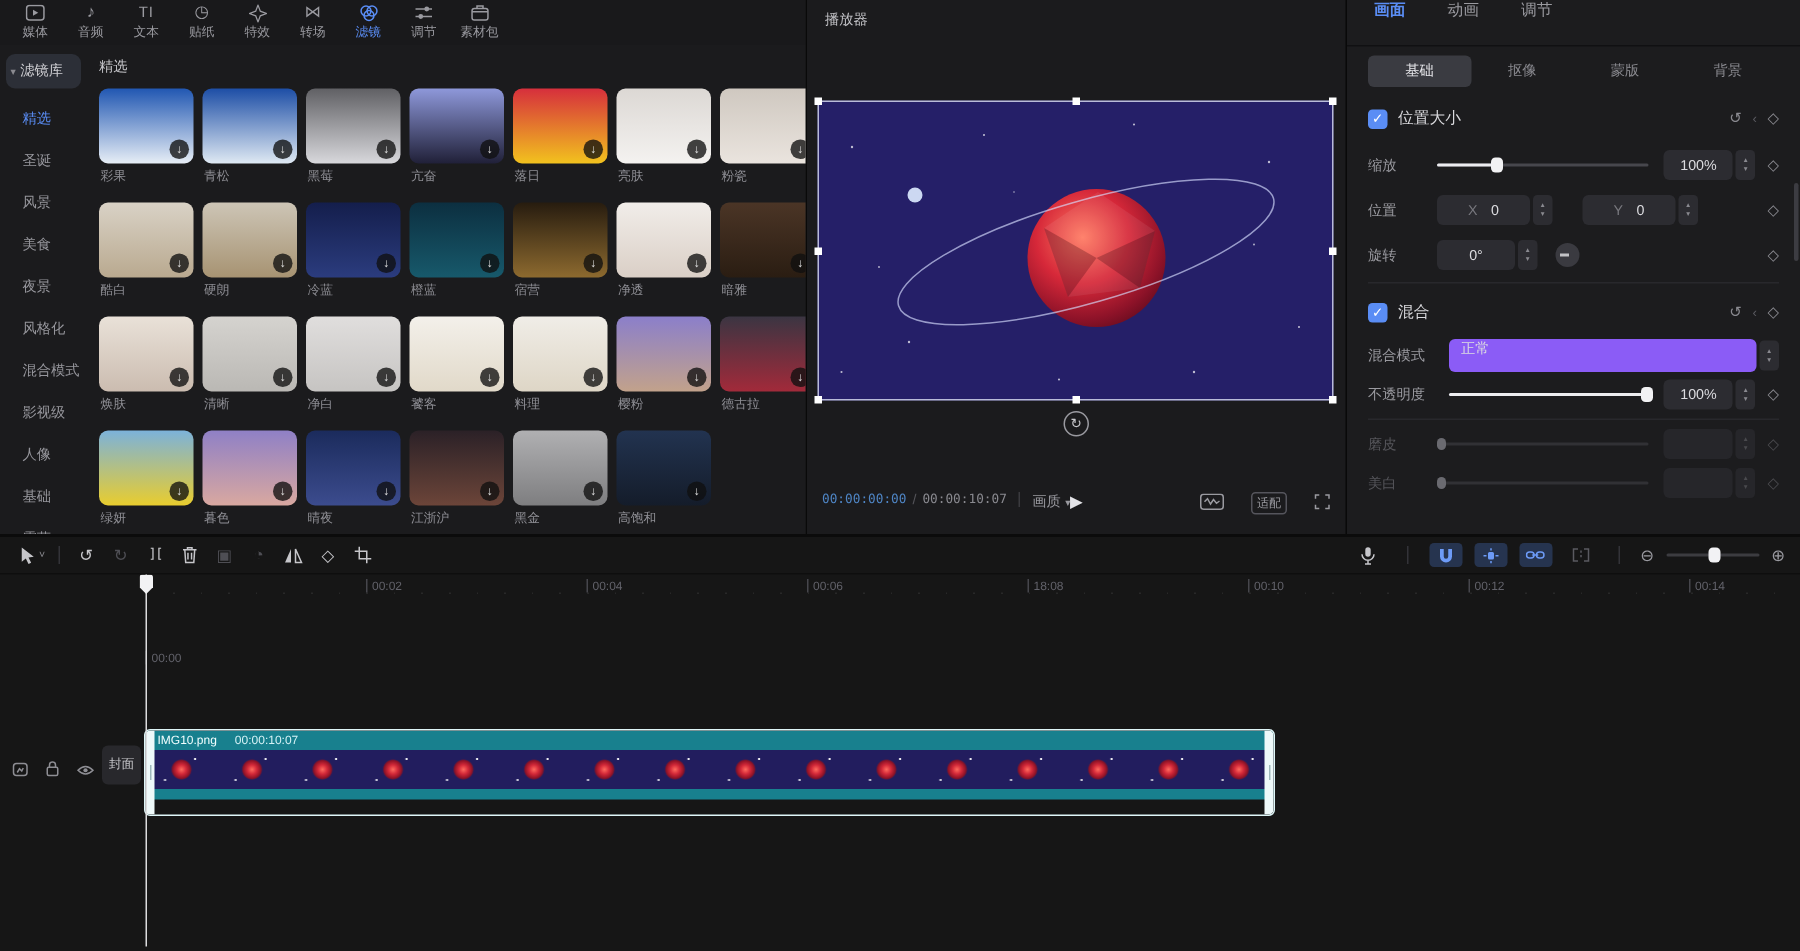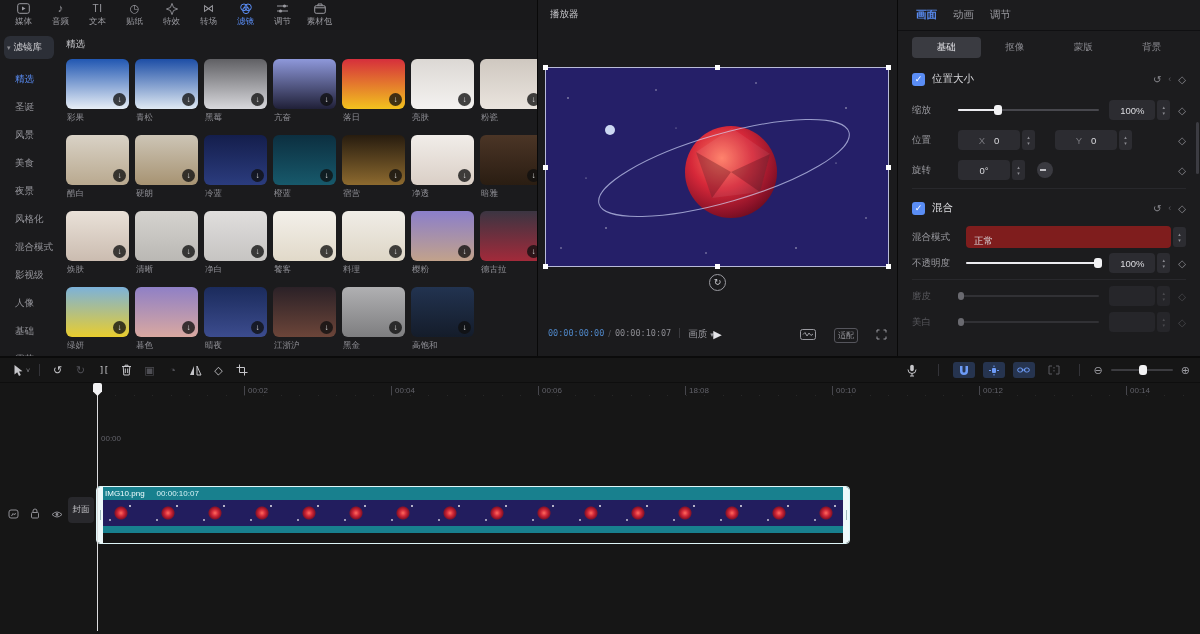--- a/index.html
+++ b/index.html
@@ -39,21 +39,21 @@
   .tc-sep{color:#55555a;margin:0 4px}
   .tc-total{color:#8a8a90;font-family:"DejaVu Sans Mono",monospace;font-size:8.5px}
   .vdiv{width:1px;height:10px;background:#3a3a3e;margin:0 8px}
   .quality{color:#9a9aa0;display:flex;align-items:center;gap:3px}
   .quality .caret{font-size:7px}
   .play{position:absolute;left:50%;transform:translateX(-50%);color:#e4e4e8;font-size:11px}
   .bar-right{margin-left:auto;display:flex;align-items:center;gap:18px;color:#9a9aa0}
   .fit-btn{border:1px solid #55555c;border-radius:3px;padding:1px 3px;font-size:8px;color:#9a9aa0}
   
   .panel-right{flex:1;background:#1c1c1e;display:flex;flex-direction:column;overflow:hidden;position:relative}
-  .tabs{height:30px;display:flex;align-items:center;gap:16px;padding-left:18px;font-size:10.5px;border-bottom:1px solid #101012;flex-shrink:0}
+  .tabs{height:30px;display:flex;gap:28px;padding-left:18px;font-size:10.5px;border-bottom:1px solid #101012;flex-shrink:0}
   .tab{color:#9a9aa0}
   .tab.active{color:#5a8df5;font-weight:bold}
   .subtabs{height:32px;display:flex;align-items:center;padding:0 14px;flex-shrink:0}
   .subtab{flex:1;text-align:center;font-size:9.5px;color:#8a8a90;padding:4px 0;border-radius:4px}
   .subtab.active{background:#3a3b41;color:#e6e6ea}
   .sections{flex:1;padding:0 14px;overflow:hidden}
   .sec-hr{height:1px;background:#28282c;margin:3px 0}
   .sec-head{display:flex;align-items:center;gap:7px;height:32px}
   .cbx{width:13px;height:13px;border-radius:3px;background:#5a8df5;color:#fff;font-size:9px;line-height:13px;text-align:center;flex-shrink:0}
   .cbx.off{background:transparent;border:1px solid #55555c;box-sizing:border-box}
@@ -65,21 +65,21 @@
   .row.sm{height:26px}
   .rlabel{width:46px;font-size:9.5px;color:#9a9aa0;flex-shrink:0}
   .slider{flex:1;height:2px;background:#47474d;border-radius:1px;position:relative;margin-right:10px}
   .slider .fill{position:absolute;left:0;top:0;height:2px;background:#ececf0;border-radius:1px}
   .slider .knob{position:absolute;top:-4px;width:8px;height:10px;background:#f2f2f4;border-radius:3px;transform:translateX(-50%)}
   .vbox{width:46px;height:20px;background:#2c2c31;border-radius:4px;font-size:9.5px;color:#dcdce0;display:flex;align-items:center;justify-content:center;flex-shrink:0}
   .stepper{width:13px;height:20px;background:#2c2c31;border-radius:3px;margin-left:2px;display:flex;flex-direction:column;align-items:center;justify-content:center;color:#8a8a90;font-size:5px;line-height:5px;gap:1px;flex-shrink:0}
   .kf{color:#8a8a90;font-size:10px;margin-left:8px;flex-shrink:0}
   .xybox{width:62px;height:20px;background:#2c2c31;border-radius:4px;display:flex;align-items:center;justify-content:center;gap:9px;font-size:9.5px;flex-shrink:0}
   .xybox .axis{color:#77777d}.xybox .val{color:#dcdce0}.gap20{width:20px}
-  .modebox{flex:1;height:22px;background:#7f1d1d;border-radius:4px;display:flex;align-items:flex-end;padding:0 8px;font-size:9.5px;color:#dcdce0}
+  .modebox{flex:1;height:22px;background:#8b5cf6;border-radius:4px;display:flex;align-items:flex-start;padding:0 8px;font-size:9.5px;color:#dcdce0}
   .dial{width:16px;height:16px;border-radius:50%;background:#3a3a40;margin-left:12px;position:relative;flex-shrink:0}
   .dial::after{content:"";position:absolute;left:3px;top:7px;width:6px;height:1.5px;background:#c2c2c6}
   .brow .rlabel{color:#55555a}
   .brow .slider{background:#313135}
   .brow .knob{background:#6a6a70;width:6px;height:8px;top:-3px}
   .brow .vbox{background:#26262a}
   .brow .stepper{background:#26262a;color:#4a4a4e}
   .brow .kf{color:#4a4a4e}
   .vscroll{position:absolute;right:1px;top:122px;width:3px;height:52px;background:#3c3c42;border-radius:2px}
   

